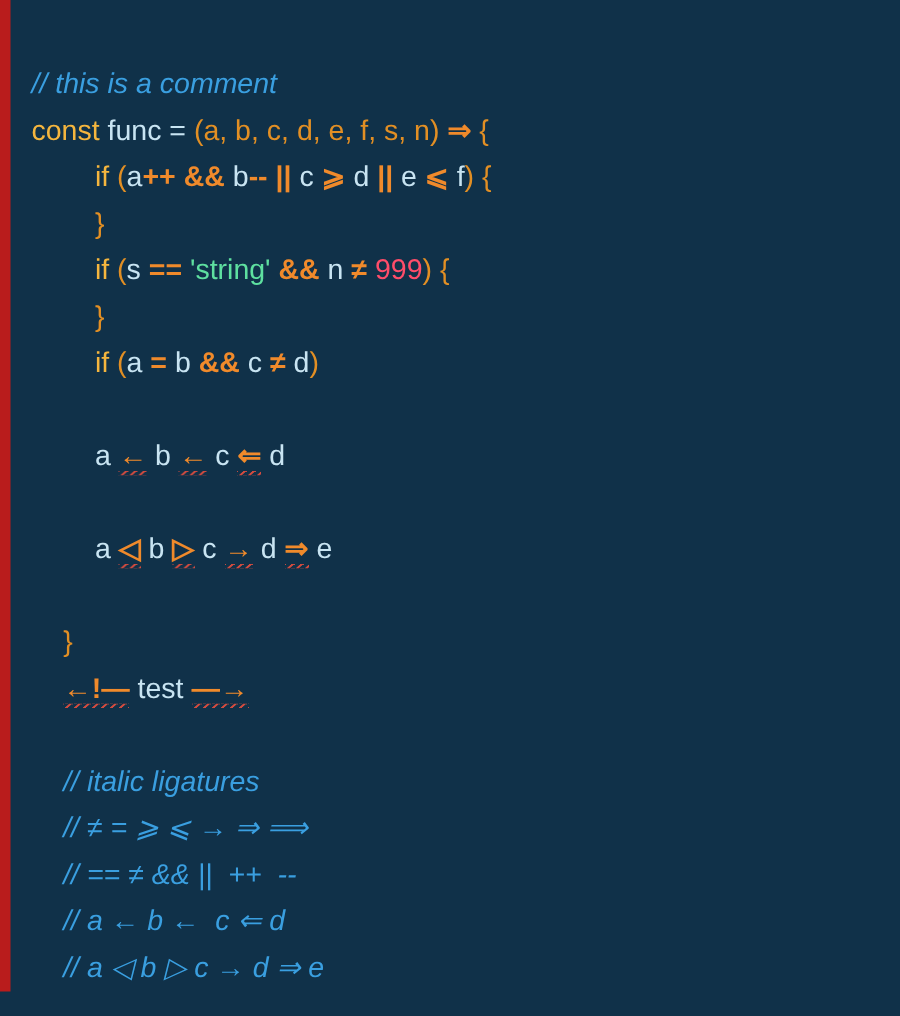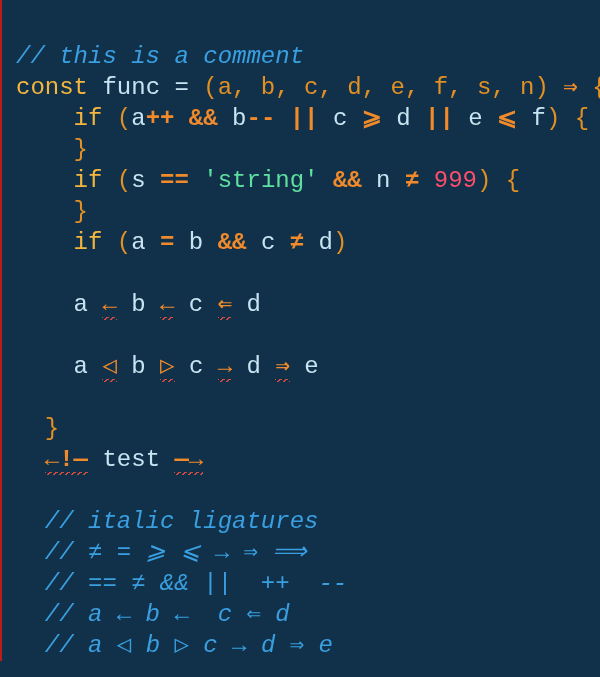--- a/index.html
+++ b/index.html
@@ -1,22 +1,22 @@
 <!DOCTYPE html>
 <html><head>
 <meta charset="utf-8">
 <style>
   html,body{margin:0;padding:0;background:#103149;width:600px;height:677px;overflow:hidden}
   .code{
-    font-family:Liberation Mono, monospace;
-    font-size:24px;
+    font-family:Liberation Sans, sans-serif;
+    font-size:19px;
     line-height:31px;
     padding:10px 2px 0 14px;
     white-space:pre;
-    border-left:2px solid #b91c1c;
+    border-left:7px solid #b91c1c;
   }
   .c-comment{color:#3a9fe0;font-style:italic}
   .c-it{color:#3a9fe0;font-style:italic}
   .c-kw{color:#f5b63e}
   .c-id{color:#c8e4f2}
   .c-punc{color:#c8e4f2}
   .c-op{color:#f08a2b;font-weight:600}
   .c-paren{color:#e28f24}
   .c-brace{color:#e28f24}
   .c-str{color:#5ee0a0}

